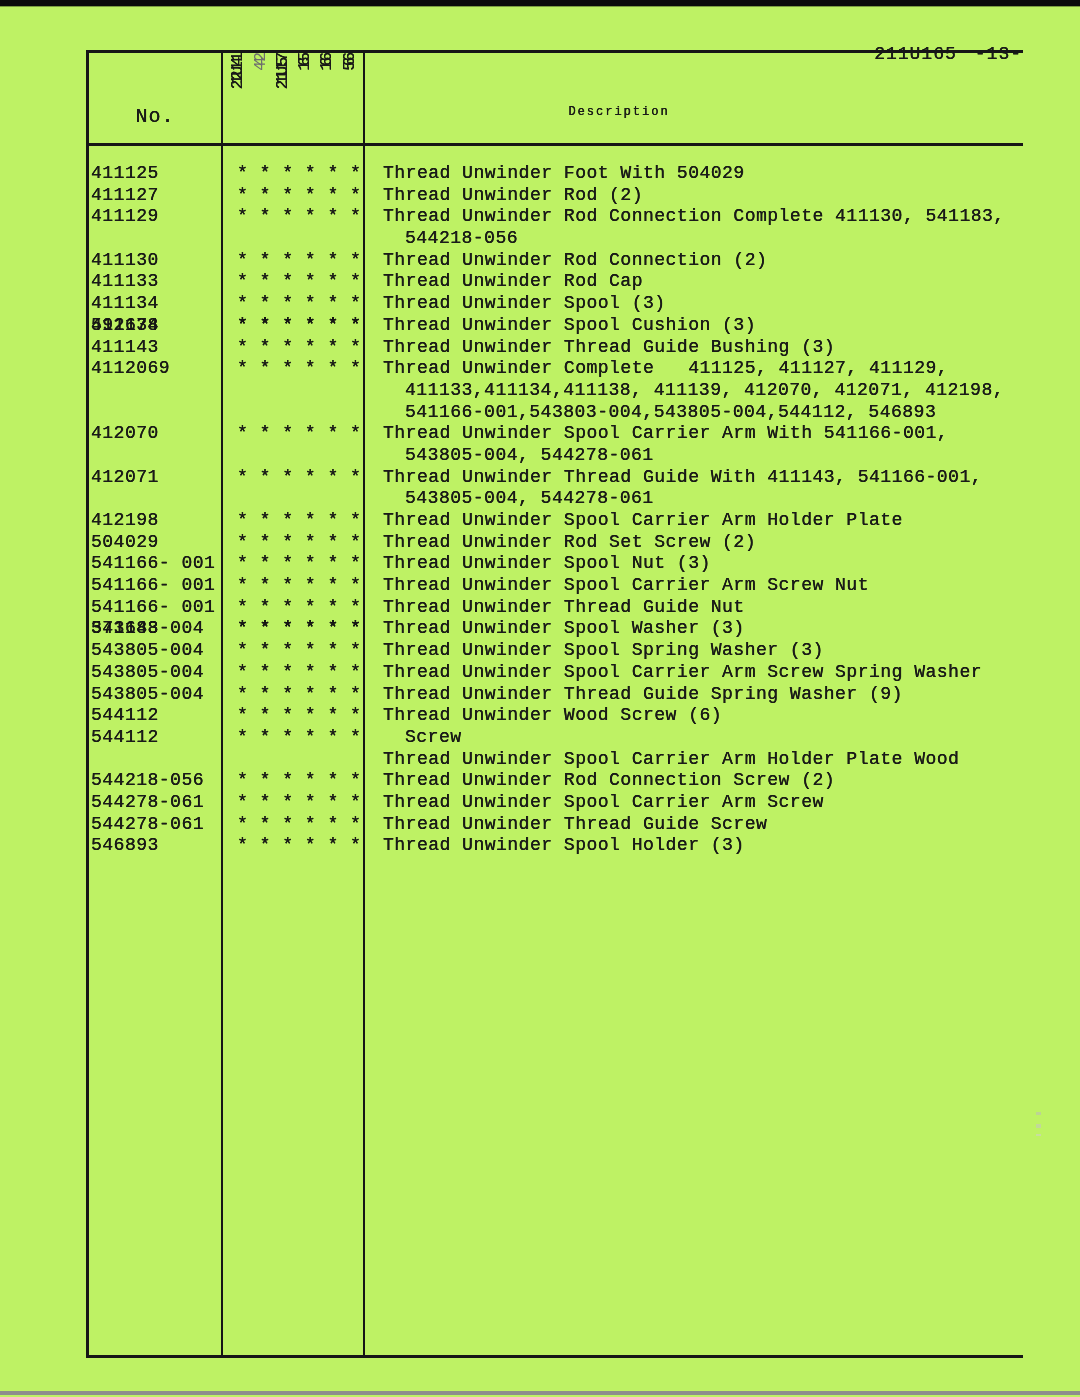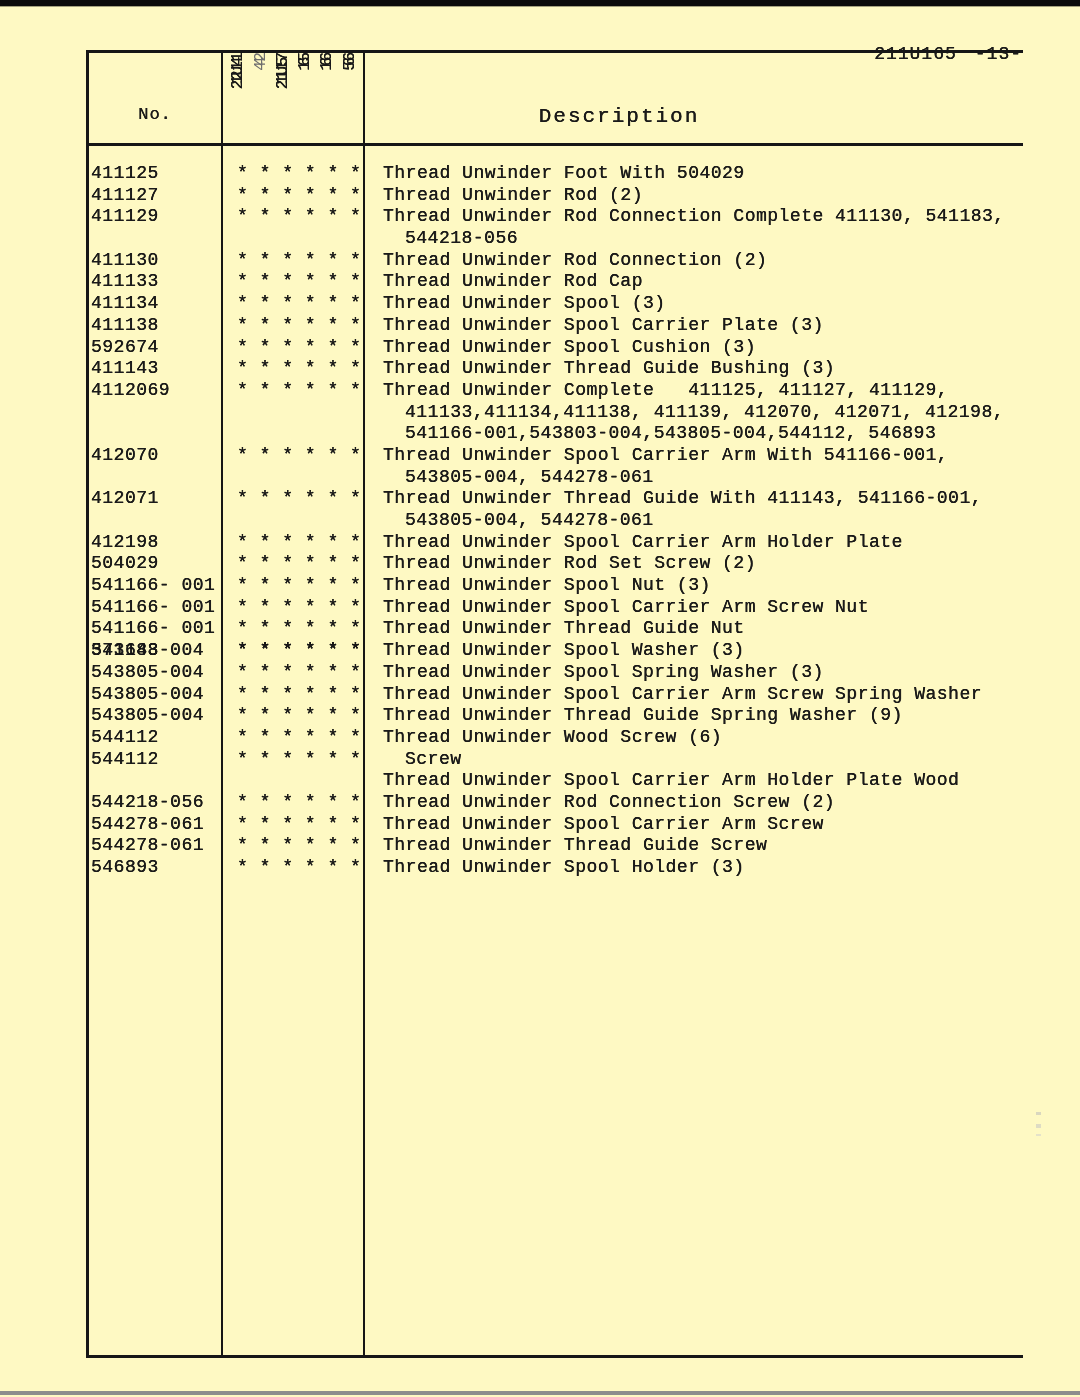--- a/index.html
+++ b/index.html
@@ -1,19 +1,19 @@
 <!DOCTYPE html>
 <html><head>
 <meta charset="utf-8">
 <style>
   html,body{margin:0;padding:0;background:#e8e8e8;}
   .page{
     position:relative;
     width:1080px;height:1397px;
-    background:#fef9c3;
+    background:#bef264;
     overflow:hidden;
     font-family:"Liberation Mono","DejaVu Sans Mono",monospace;
     color:#1a1a1a;
   }
   .ink{
     text-shadow:0 0 0.6px rgba(0,0,0,.85), .3px 0 0 rgba(0,0,0,.45);
   }
   
   .top-bar{
     position:absolute;left:0;top:0;width:1080px;height:6px;
@@ -44,25 +44,25 @@
     background:#161616;
   }
   .vline{
     position:absolute;top:0;bottom:0;width:2px;background:#161616;
   }
   .vline.v1{left:132px;}
   .vline.v2{left:274px;}
   
   .no-header{
     position:absolute;left:0;top:52px;width:132px;
-    text-align:center;font-size:17px;letter-spacing:1px;
+    text-align:center;font-size:20px;letter-spacing:1px;
   }
   .desc-header{
     position:absolute;left:274px;top:52px;width:512px;
-    text-align:center;font-size:21px;letter-spacing:2px;
+    text-align:center;font-size:12px;letter-spacing:2px;
   }
   .machine-cols{
     position:absolute;left:136px;top:4px;width:138px;
     display:flex;justify-content:space-evenly;align-items:flex-start;
   }
   .machine-col{
     writing-mode:vertical-rl;
     transform:rotate(180deg);
     font-size:16px;
     letter-spacing:-5px;
@@ -165,23 +165,20 @@
         <div class="row">
           <span class="cell-no">411134</span>
           <span class="cell-stars">* * * * * *</span>
           <div class="cell-desc">
             <div class="line">Thread Unwinder Spool (3)</div>
           </div>
         </div>
         <div class="row">
           <span class="cell-no">411138</span>
           <span class="cell-stars">* * * * * *</span>
-          <div class="cell-desc">
-            <div class="line">Thread Unwinder Spool Carrier Plate (3)</div>
-          </div>
         </div>
         <div class="row">
           <span class="cell-no">592674</span>
           <span class="cell-stars">* * * * * *</span>
           <div class="cell-desc">
             <div class="line">Thread Unwinder Spool Cushion (3)</div>
           </div>
         </div>
         <div class="row">
           <span class="cell-no">411143</span>

